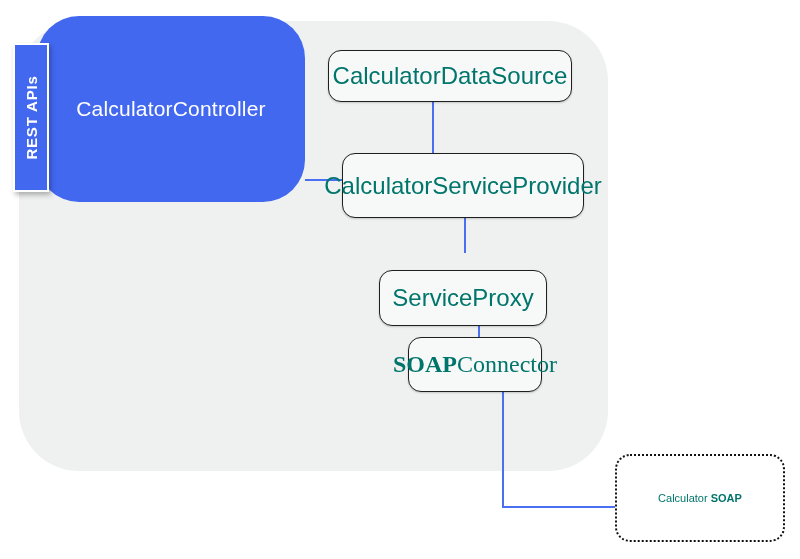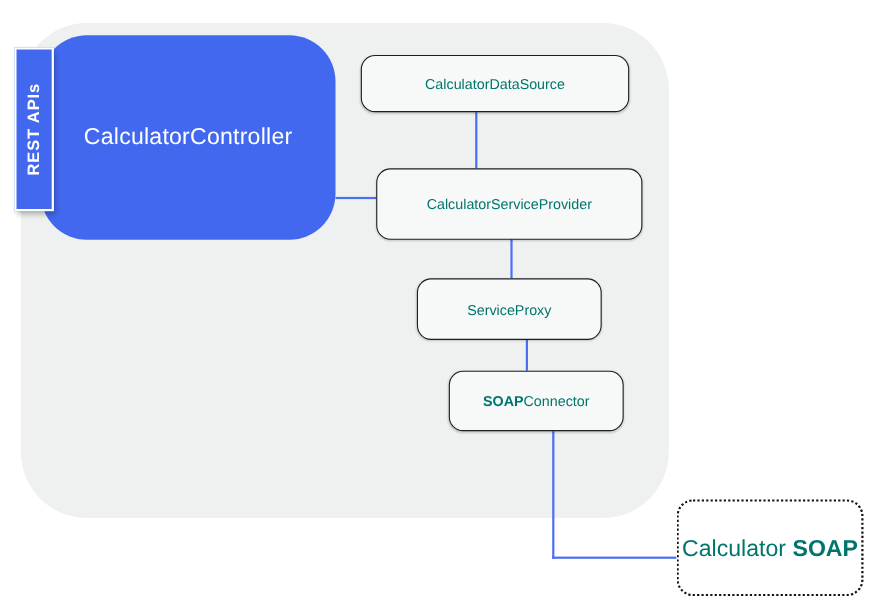--- a/index.html
+++ b/index.html
@@ -19,21 +19,21 @@
     overflow:hidden;
   }
   .panel{
     position:absolute;
     left:19px;top:21px;width:589px;height:450px;
     background:var(--container-gray);
     border-radius:60px;
   }
   .blue-box{
     position:absolute;
-    left:37px;top:32px;width:268px;height:186px;
+    left:37px;top:16px;width:268px;height:186px;
     background:var(--accent-blue);
     border-radius:42px;
     display:flex;align-items:center;justify-content:center;
     color:#ffffff;font-size:21px;letter-spacing:.2px;
   }
   .rest-tab{
     position:absolute;
     left:13px;top:43px;width:36px;height:149px;
     background:var(--accent-blue);
     border:2px solid #ffffff;
@@ -47,37 +47,37 @@
     color:#ffffff;font-size:15px;font-weight:bold;letter-spacing:.8px;
   }
   .node{
     position:absolute;
     background:var(--node-fill);
     border:1.5px solid var(--node-border);
     box-sizing:border-box;
     border-radius:13px;
     display:flex;align-items:center;justify-content:center;
     color:var(--teal-text);
-    font-size:13px;
+    font-size:24px;
     box-shadow:0 1px 2px rgba(0,0,0,.18);
   }
   .node-datasource{left:328px;top:50px;width:244px;height:52px;}
   .node-provider{left:342px;top:153px;width:242px;height:65px;}
-  .node-proxy{left:379px;top:253px;width:168px;height:56px;}
-  .node-soap{left:408px;top:337px;width:159px;height:55px;}
+  .node-proxy{left:379px;top:270px;width:168px;height:56px;}
+  .node-soap{left:408px;top:337px;width:134px;height:55px;font-family:Liberation Serif, serif;}
   .node-websvc{
     position:absolute;
     left:615px;top:454px;width:170px;height:88px;
     background:#ffffff;
     border:2px dotted #111111;
     box-sizing:border-box;
     border-radius:15px;
     display:flex;flex-direction:column;align-items:center;justify-content:center;
     color:var(--teal-text);
-    font-size:21px;line-height:27px;
+    font-size:11px;line-height:27px;
     text-align:center;
   }
   .line{position:absolute;background:var(--connector-blue);}
   .line-v{width:2px;}
   .line-h{height:2px;}
   .lv-ds-sp{left:432px;top:102px;height:51px;}
   .lh-cc-sp{left:305px;top:179px;width:37px;}
   .lv-sp-px{left:464px;top:206px;height:47px;}
   .lv-px-sc{left:478px;top:309px;height:28px;}
   .lv-sc-dn{left:502px;top:392px;height:116px;}

